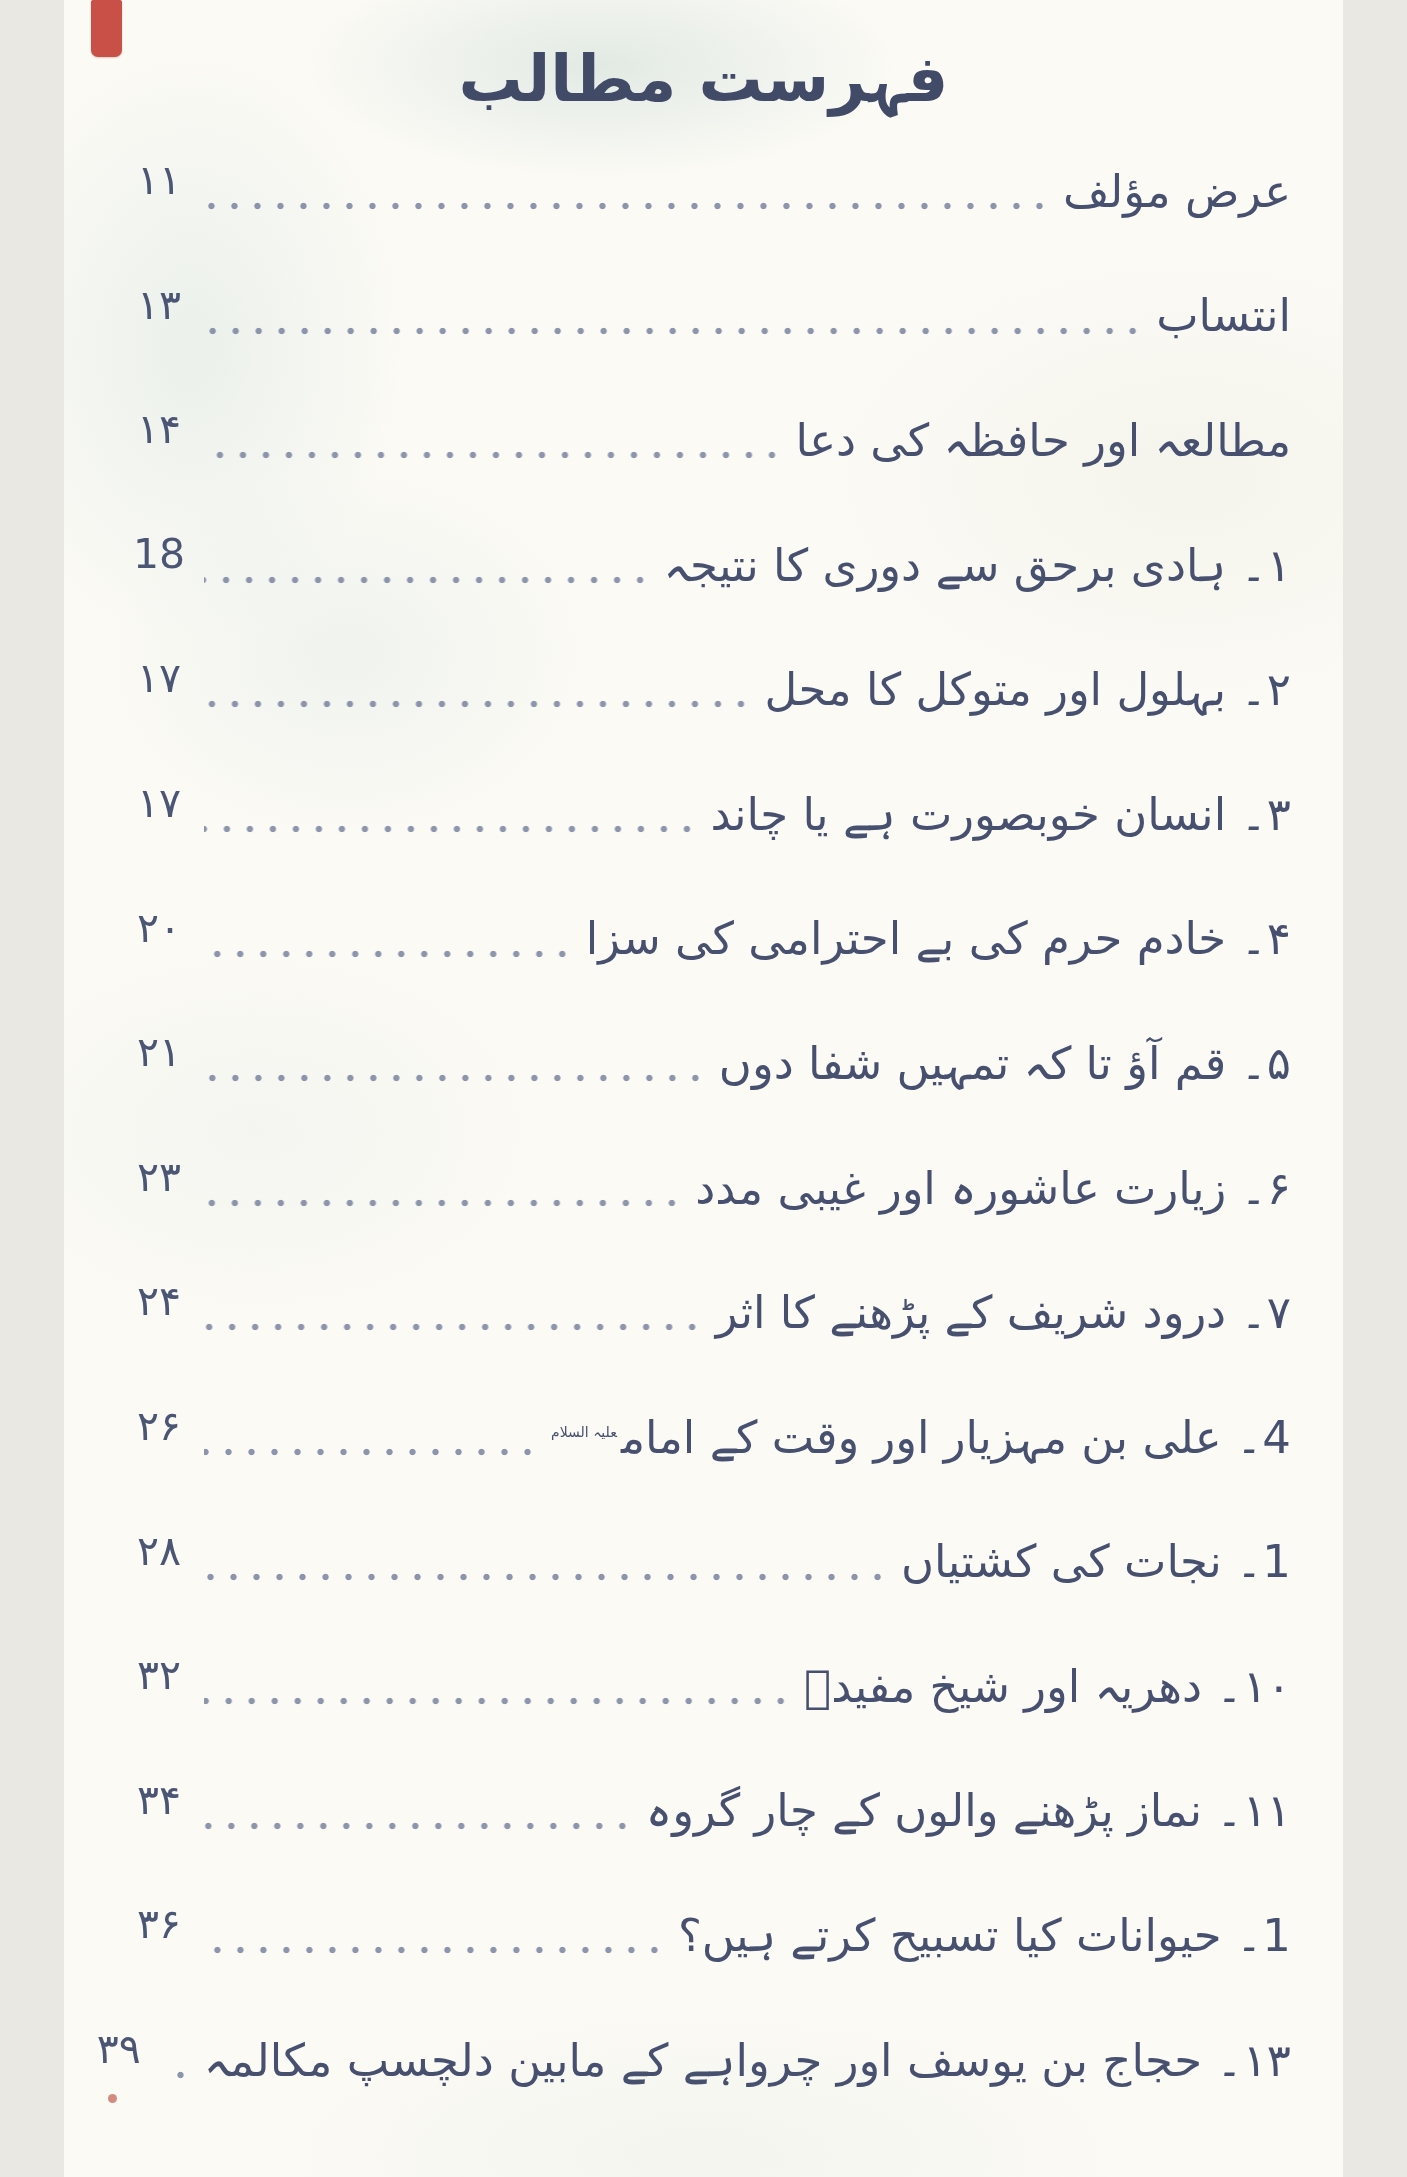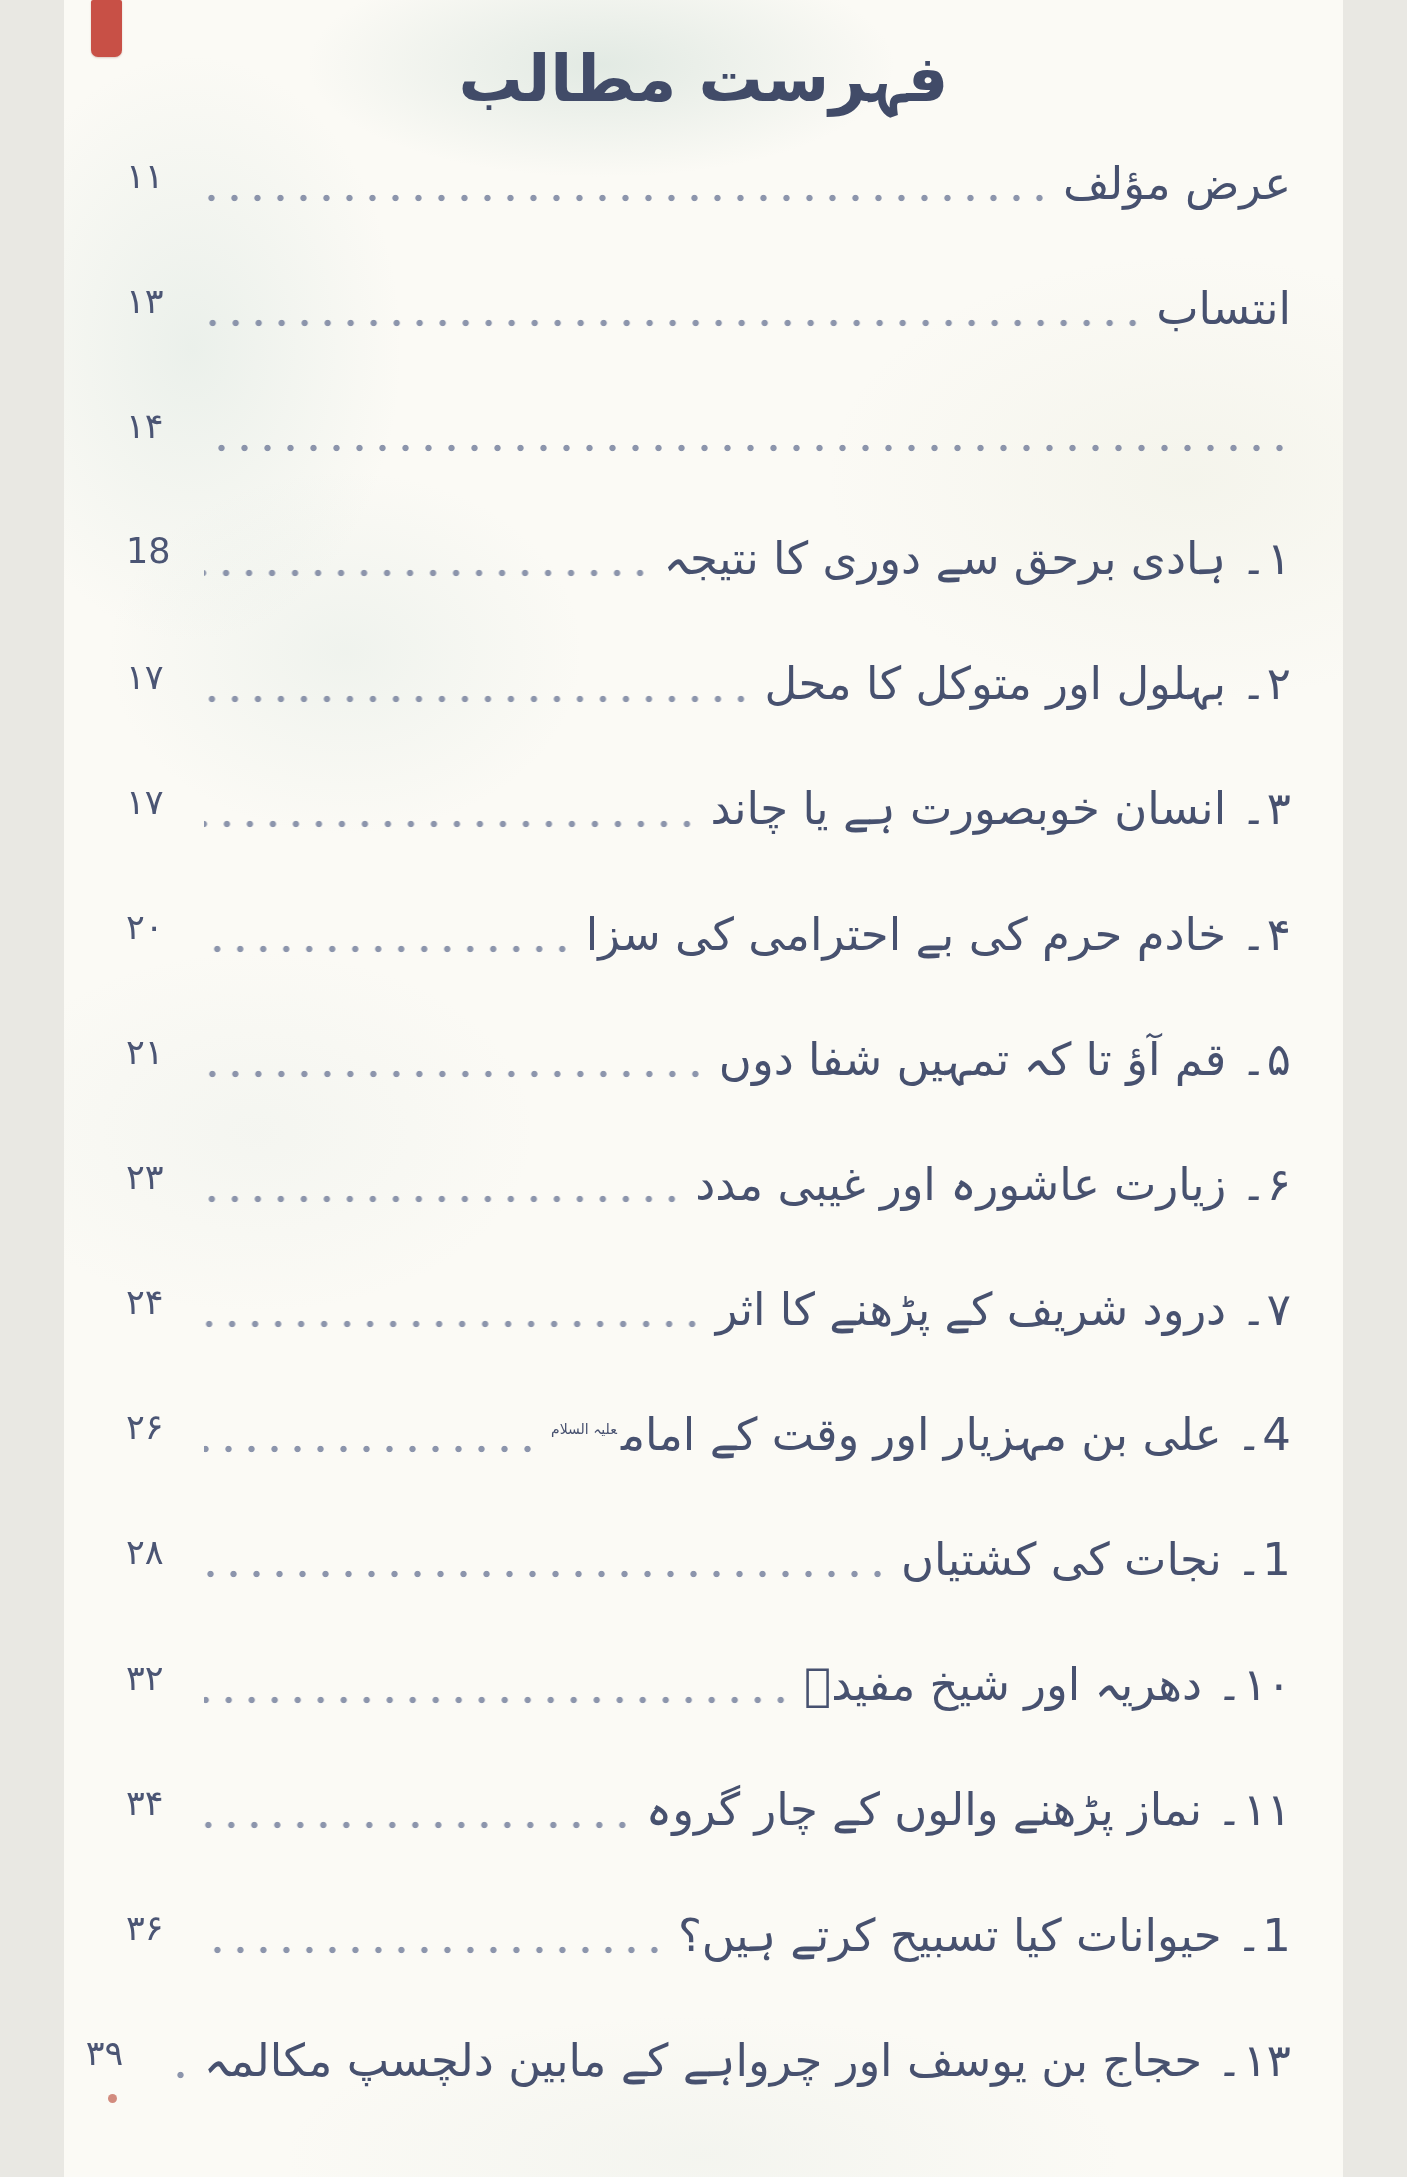--- a/index.html
+++ b/index.html
@@ -91,25 +91,25 @@
     min-width: 28px;
     height: 42px;
     margin-bottom: 4px;
     background-image: radial-gradient(circle, #79839f 2.7px, rgba(121,131,159,0) 3.6px);
     background-size: 23px 12px;
     background-repeat: repeat-x;
     background-position: right bottom 4px;
     opacity: 0.85;
   }
   .page-num {
-    font-size: 35px;
+    font-size: 41px;
     flex-shrink: 0;
     min-width: 66px;
     margin-bottom: 16px;
-    text-align: left;
+    text-align: center;
     color: #4b5574;
   }
 </style>
 </head>
 <body>
 
 <div class="page">
   <div class="scan-edge-mark"></div>
   <div class="scan-speck"></div>
 
@@ -122,20 +122,21 @@
     <span class="page-num">۱۱</span>
   </div>
 
   <div class="toc-row">
     <span class="entry-title"><span>انتساب</span></span>
     <span class="leader"></span>
     <span class="page-num">۱۳</span>
   </div>
 
   <div class="toc-row">
+    <span class="entry-title"><span>مطالعہ اور حافظہ کی دعا</span></span>
     <span class="leader"></span>
     <span class="page-num">۱۴</span>
   </div>
 
   <div class="toc-row">
     <span class="entry-title"><span>۱۔ ہادی برحق سے دوری کا نتیجہ</span></span>
     <span class="leader"></span>
     <span class="page-num">18</span>
   </div>
 

